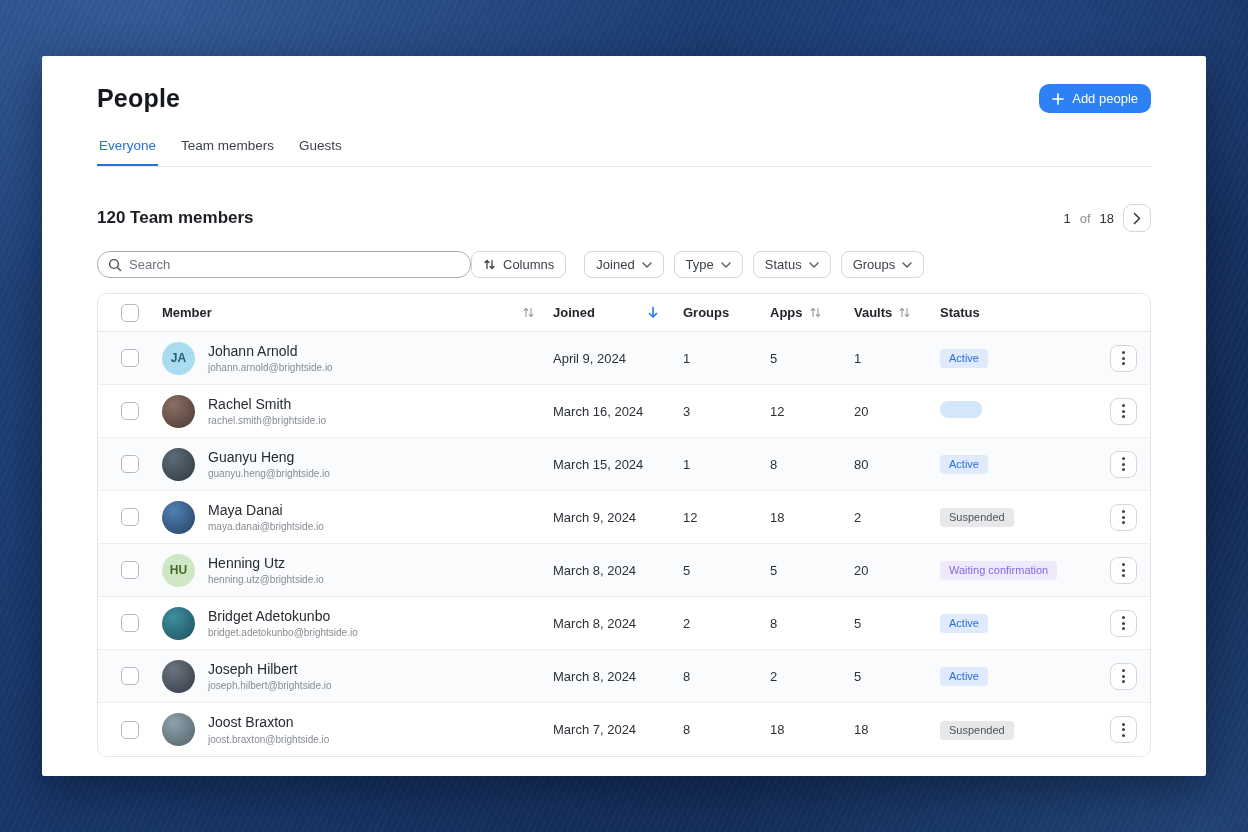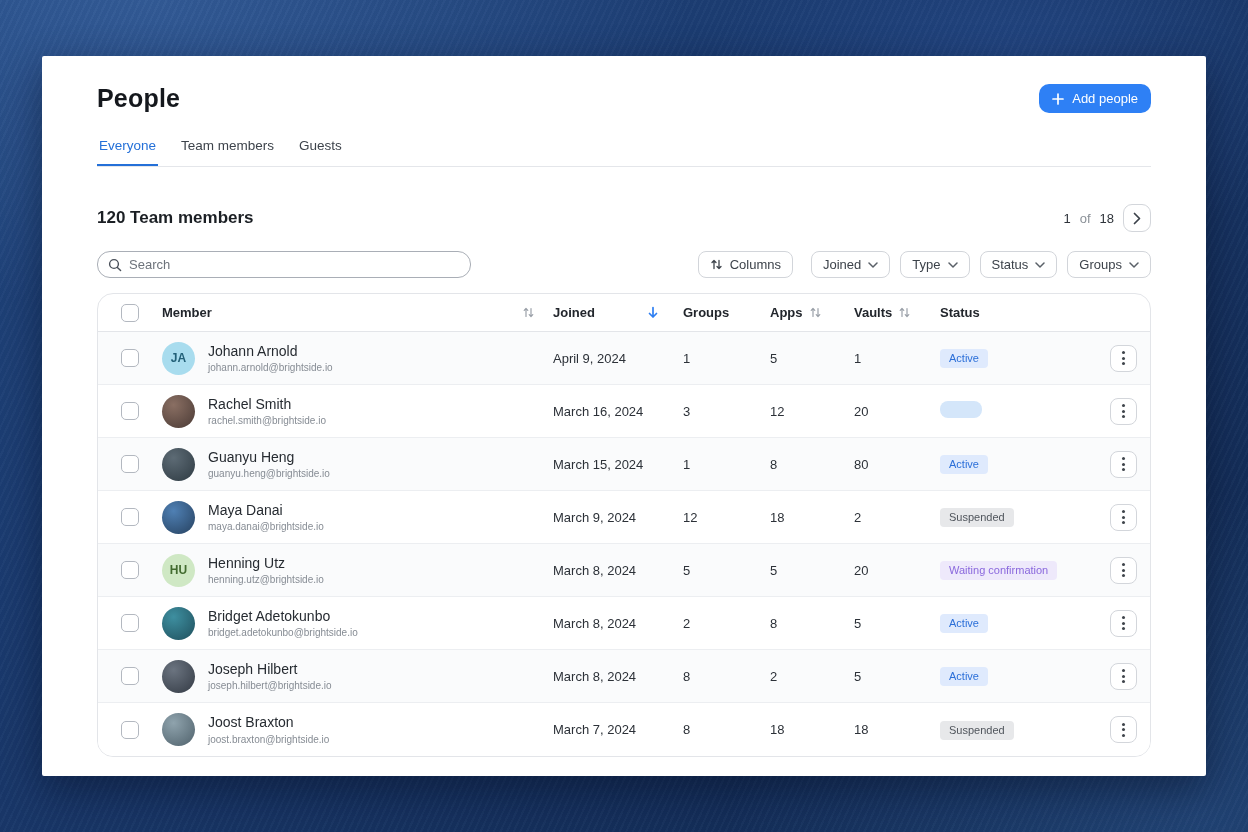--- a/index.html
+++ b/index.html
@@ -35,37 +35,37 @@
   
   .list-header { display:flex; justify-content:space-between; align-items:center; margin:37px 55px 0 55px; }
   .list-title { font-size:17px; font-weight:700; color:#1b1f24; }
   .pagination { display:flex; align-items:center; gap:9px; font-size:13px; color:#2e333a; }
   .pagination .dim { color:#8a9097; }
   .icon-btn {
     width:28px; height:28px; border:1px solid #d3d6db; border-radius:9px; background:#fff;
     display:flex; align-items:center; justify-content:center; cursor:pointer;
   }
   
-  .toolbar { display:flex; justify-content:space-between; align-items:center; margin:19px 55px 14px 55px; }
+  .toolbar { display:flex; align-items:center; margin:19px 55px 14px 55px; }
   .search-wrap { position:relative; width:374px; }
   .search-wrap svg { position:absolute; left:11px; top:7px; }
   .search-input {
     width:100%; height:27px; border:1px solid #a9aeb6; border-radius:13px;
     padding:0 12px 0 31px; font-size:13px; font-family:inherit; color:#2c3138; outline:none; background:#fff;
   }
   .search-input::placeholder { color:#6d737b; }
   .chips { display:flex; gap:10px; align-items:center; }
   .chip {
     height:27px; display:flex; align-items:center; gap:7px; padding:1px 11px;
     border:1px solid #d2d5da; border-radius:8px; background:#fff;
     font-size:13px; color:#3c424a; cursor:pointer; white-space:nowrap;
   }
   .chip.columns { margin-right:8px; }
   
-  .table { margin:15px 55px 0 55px; border:1px solid #e3e5e9; border-radius:16px; overflow:hidden; background:#fff; }
+  .table { margin:15px 55px 0 55px; border:1px solid #e3e5e9; border-radius:9px; overflow:hidden; background:#fff; }
   .grid-row { display:grid; grid-template-columns:64px minmax(0,1fr) 130px 87px 84px 86px 156px 54px; align-items:center; }
   .thead { height:38px; border-bottom:1px solid #e3e5e9; font-size:13px; font-weight:700; color:#22262c; }
   .th { display:flex; align-items:center; gap:6px; }
   .th.member { justify-content:space-between; padding-right:18px; }
   .th.joined { justify-content:space-between; padding-right:24px; }
   .row { height:53px; border-bottom:1px solid #eceef1; background:#fff; }
   .row:last-child { border-bottom:none; }
   .row:nth-child(odd) { background:#fafbfc; }
   .cell-check, .hcell-check { display:flex; justify-content:center; }
   .checkbox {

